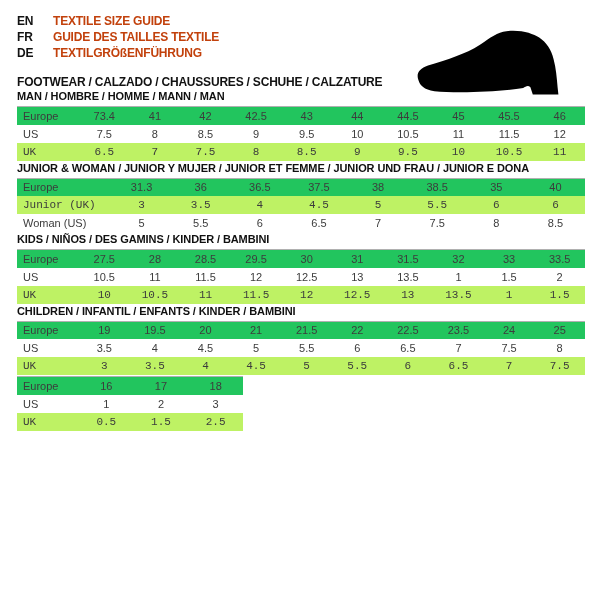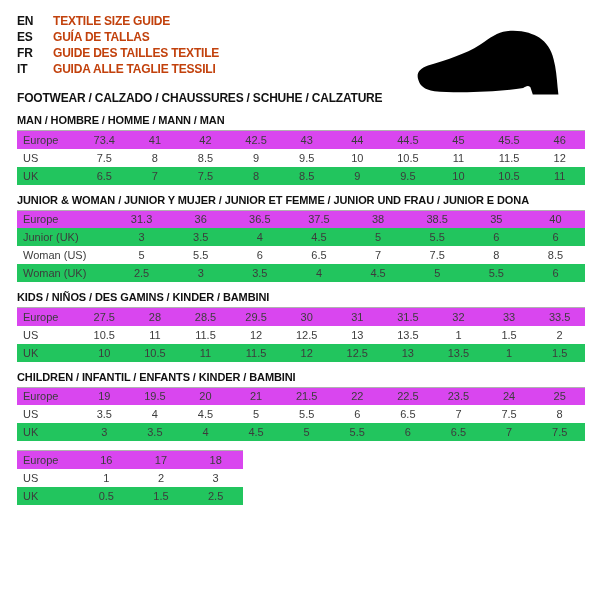--- a/index.html
+++ b/index.html
@@ -17,58 +17,54 @@
   .lang-code { display: inline-block; width: 36px; font-size: 12px; font-weight: bold; color: #121212; letter-spacing: -0.2px; }
   .lang-label { font-size: 12px; font-weight: bold; color: #c2410c; letter-spacing: -0.2px; }
 
   .category { margin-top: 15px; font-size: 12px; font-weight: bold; color: #121212; line-height: 13px; letter-spacing: -0.2px; }
 
   .shoe-wrap { position: absolute; left: 396px; top: 24px; width: 192px; height: 80px; }
   .shoe-wrap svg { width: 100%; height: 100%; display: block; }
   .shoe-wrap path { fill: #000000; }
 
   
-  .section { margin-top: 9px; }
+  .section { margin-top: 1px; }
   .section.first { }
   .section-title { font-size: 11px; font-weight: bold; color: #101010; line-height: 12px; margin-bottom: 4px; letter-spacing: -0.1px; }
 
   table.size-table { border-collapse: collapse; table-layout: fixed; }
   table.size-table.full { width: 568px; }
   table.size-table.narrow { width: 226px; }
   .size-table tr { height: 18px; }
-  .size-table tr.head-row { background: #d946ef; border-top: 1px solid #b0b0b0; }
-  .size-table tr.alt { background: #22c55e; }
+  .size-table tr.head-row { background: #22c55e; border-top: 1px solid #b0b0b0; }
+  .size-table tr.alt { background: #bef264; font-family: Liberation Mono, monospace; }
   .size-table th, .size-table td {
     padding: 0; font-size: 11px; font-weight: normal; color: #3c3c3c;
     white-space: nowrap; overflow: hidden;
   }
   .size-table th.row-label { text-align: left; padding-left: 6px; }
   .size-table td.cell { text-align: center; }
 </style>
 </head>
 <body>
 
 <div class="page">
 
   <div class="langs" id="langs">
       <div class="lang-row">
         <span class="lang-code">EN</span>
         <span class="lang-label">TEXTILE SIZE GUIDE</span>
       </div>
       <div class="lang-row">
-        <span class="lang-code">ES</span>
-        <span class="lang-label">GUÍA DE TALLAS</span>
-      </div>
-      <div class="lang-row">
         <span class="lang-code">FR</span>
         <span class="lang-label">GUIDE DES TAILLES TEXTILE</span>
       </div>
       <div class="lang-row">
-        <span class="lang-code">IT</span>
-        <span class="lang-label">GUIDA ALLE TAGLIE TESSILI</span>
+        <span class="lang-code">DE</span>
+        <span class="lang-label">TEXTILGRÖßENFÜHRUNG</span>
       </div>
     </div>
 
   <div class="category">FOOTWEAR / CALZADO / CHAUSSURES / SCHUHE / CALZATURE</div>
 
   <div class="shoe-wrap">
     <svg viewBox="0 0 200 100" preserveAspectRatio="xMidYMid meet" aria-hidden="true">
       <path d="M8 70
                C5 62 9 56 20 52
                C46 44 66 38 85 26
@@ -186,31 +182,20 @@
               <th class="row-label" scope="row">Woman (US)</th>
               <td class="cell">5</td>
               <td class="cell">5.5</td>
               <td class="cell">6</td>
               <td class="cell">6.5</td>
               <td class="cell">7</td>
               <td class="cell">7.5</td>
               <td class="cell">8</td>
               <td class="cell">8.5</td>
             </tr>
-            <tr class="alt">
-              <th class="row-label" scope="row">Woman (UK)</th>
-              <td class="cell">2.5</td>
-              <td class="cell">3</td>
-              <td class="cell">3.5</td>
-              <td class="cell">4</td>
-              <td class="cell">4.5</td>
-              <td class="cell">5</td>
-              <td class="cell">5.5</td>
-              <td class="cell">6</td>
-            </tr>
           </tbody>
         </table>
       </div>
       <div class="section">
         <div class="section-title">KIDS / NIÑOS / DES GAMINS / KINDER / BAMBINI</div>
         <table class="size-table full">
           <colgroup>
             <col style="width: 62px;">
             <col>
             <col>

